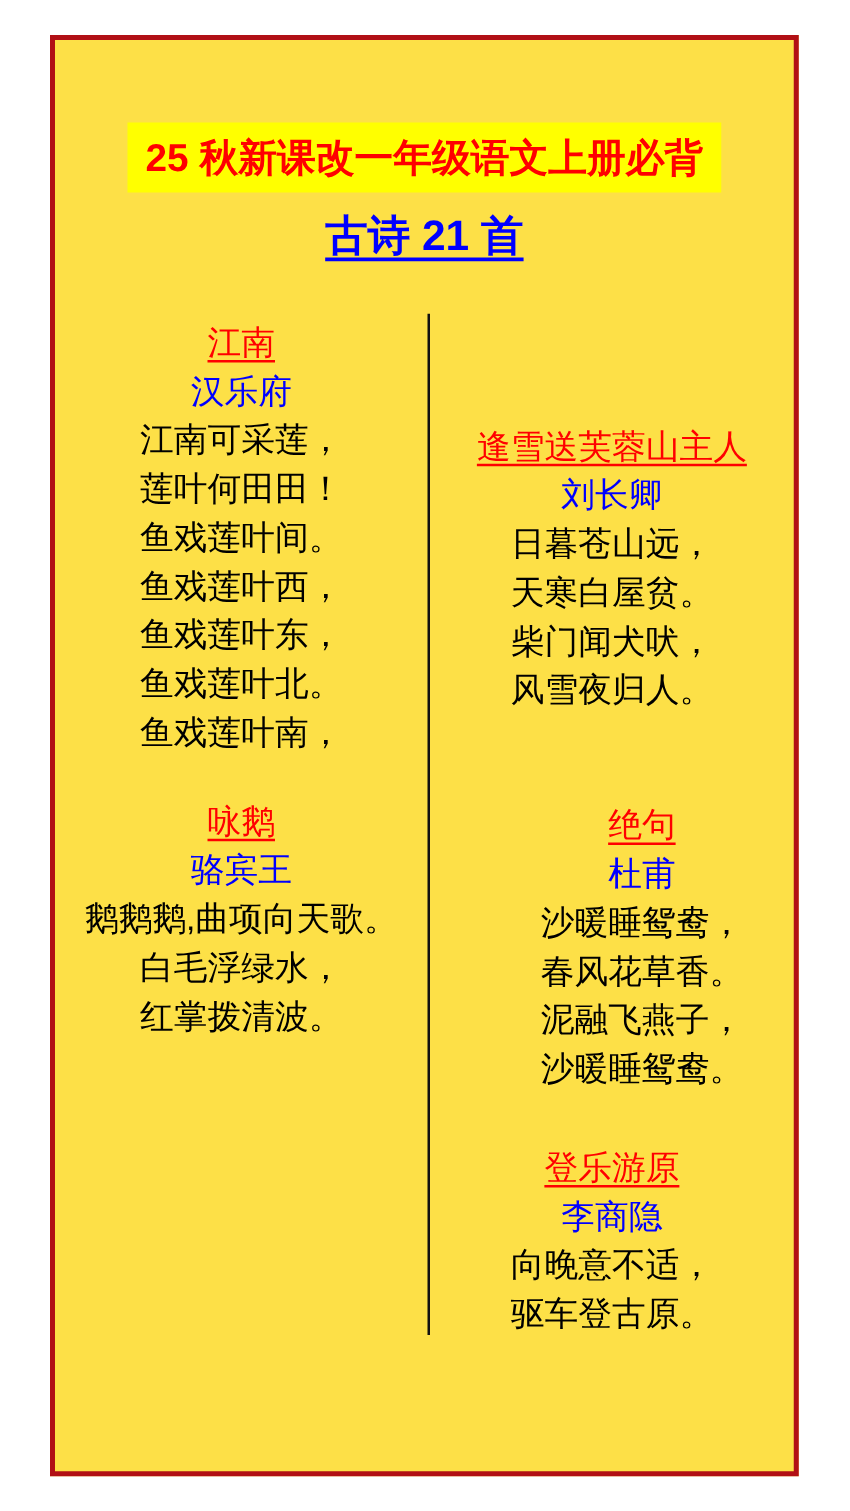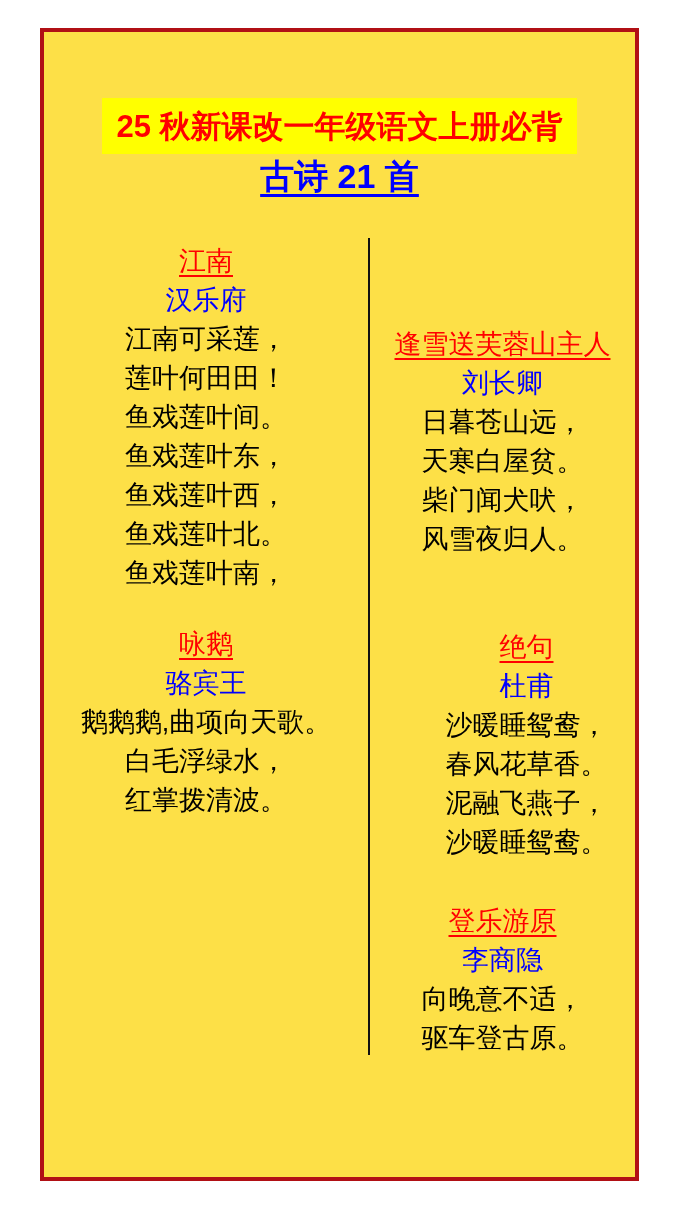--- a/index.html
+++ b/index.html
@@ -20,39 +20,39 @@
   .banner {
     display:inline-block;
     background:var(--c-banner_bg,#ffff00);
     color:var(--c-banner_text,#ff0000);
     font-size:31px;
     font-weight:bold;
     line-height:1.2;
     padding:10px 14px 9px 14px;
     white-space:nowrap;
   }
-  .subtitle-row { text-align:center; }
+  .subtitle-row { margin-top:13px; text-align:center; }
   .subtitle {
     display:inline-block;
     color:var(--c-subtitle,#0000ff);
     font-size:34px;
     font-weight:bold;
     line-height:1.3;
     text-decoration:underline;
     text-decoration-thickness:3px;
     text-underline-offset:6px;
     white-space:nowrap;
   }
   .columns {
     margin-top:40px;
     display:flex;
     align-items:stretch;
     height:817px;
   }
-  .col { width:324px; }
+  .col { width:298px; }
   .col-right { flex:1; }
   .divider {
     width:2px;
     background:#111111;
     height:817px;
   }
   .poem { text-align:center; }
   .poem-title, .poem-author, .poem-line {
     font-size:27px;
     line-height:39px;
@@ -85,22 +85,22 @@
     <span class="subtitle">古诗 21 首</span>
   </div>
   <div class="columns">
     <div class="col col-left" id="col-left">
         <div class="poem">
           <div class="poem-title"><span>江南</span></div>
           <div class="poem-author">汉乐府</div>
           <div class="poem-line">江南可采莲，</div>
           <div class="poem-line">莲叶何田田！</div>
           <div class="poem-line">鱼戏莲叶间。</div>
+          <div class="poem-line">鱼戏莲叶西，</div>
           <div class="poem-line">鱼戏莲叶东，</div>
-          <div class="poem-line">鱼戏莲叶西，</div>
           <div class="poem-line">鱼戏莲叶北。</div>
           <div class="poem-line">鱼戏莲叶南，</div>
         </div>
         <div class="poem">
           <div class="poem-title"><span>咏鹅</span></div>
           <div class="poem-author">骆宾王</div>
           <div class="poem-line">鹅鹅鹅,曲项向天歌。</div>
           <div class="poem-line">白毛浮绿水，</div>
           <div class="poem-line">红掌拨清波。</div>
         </div>

